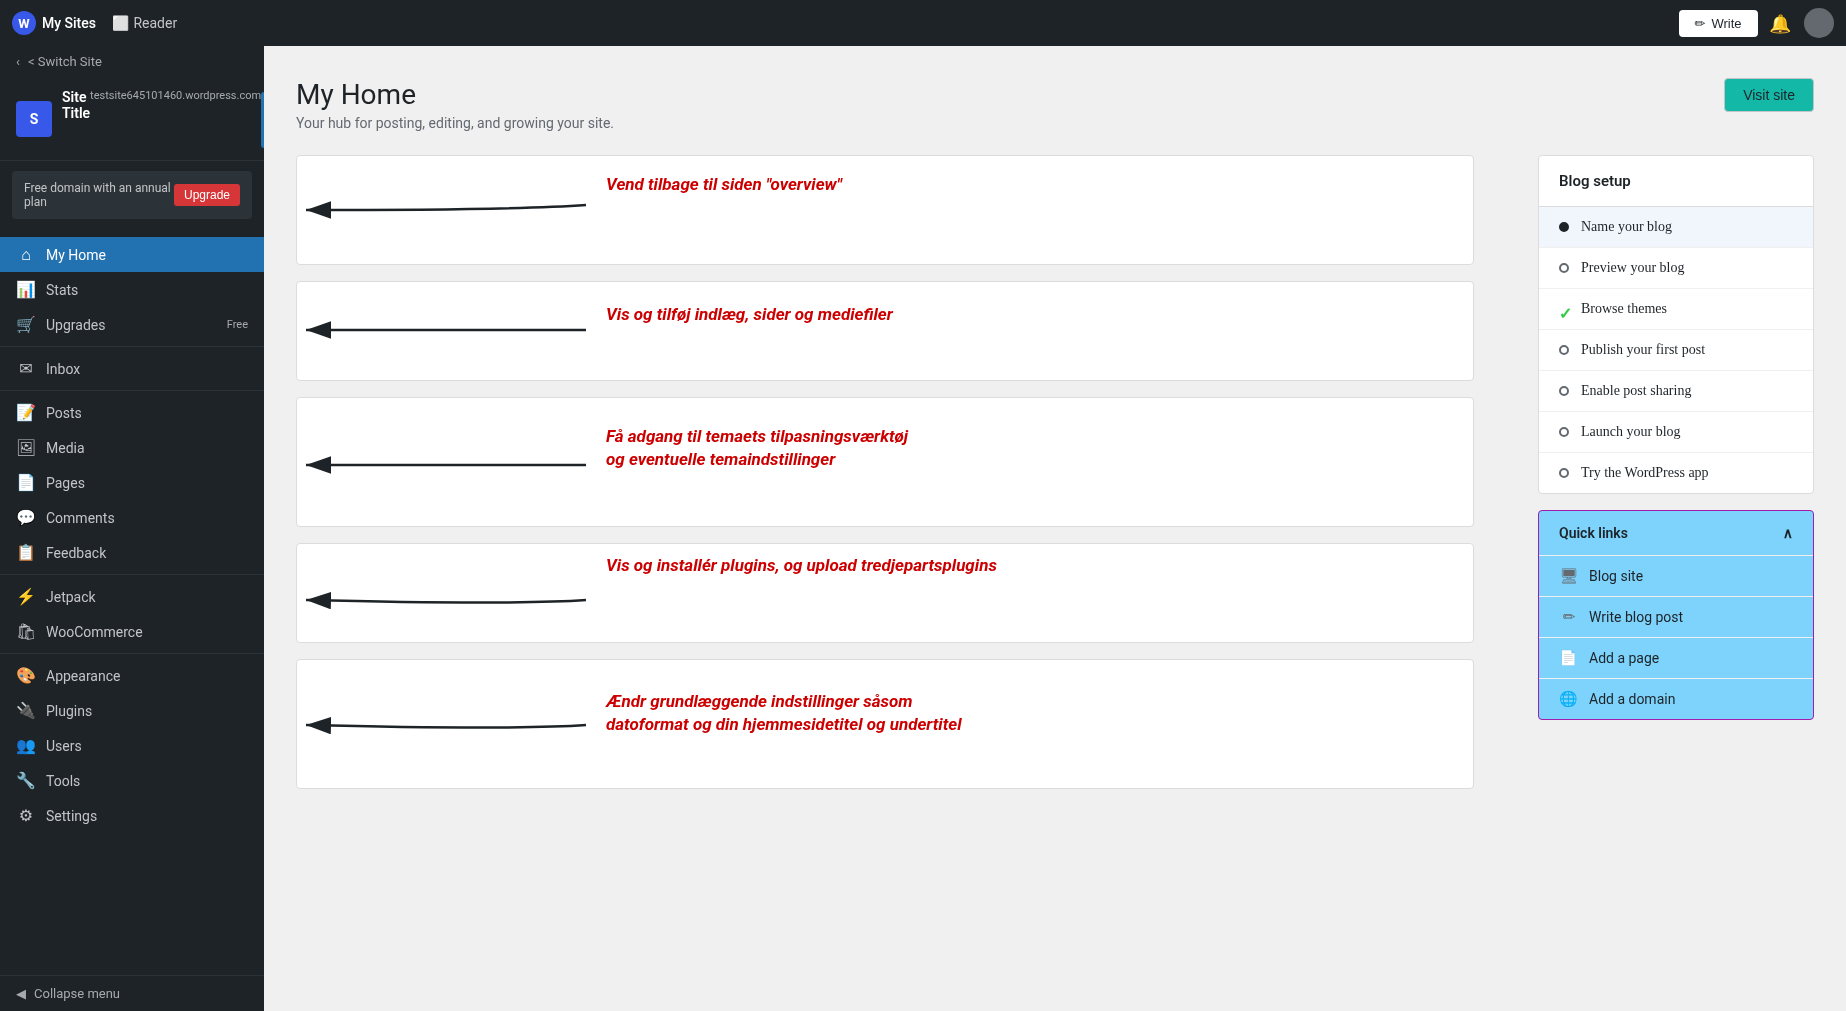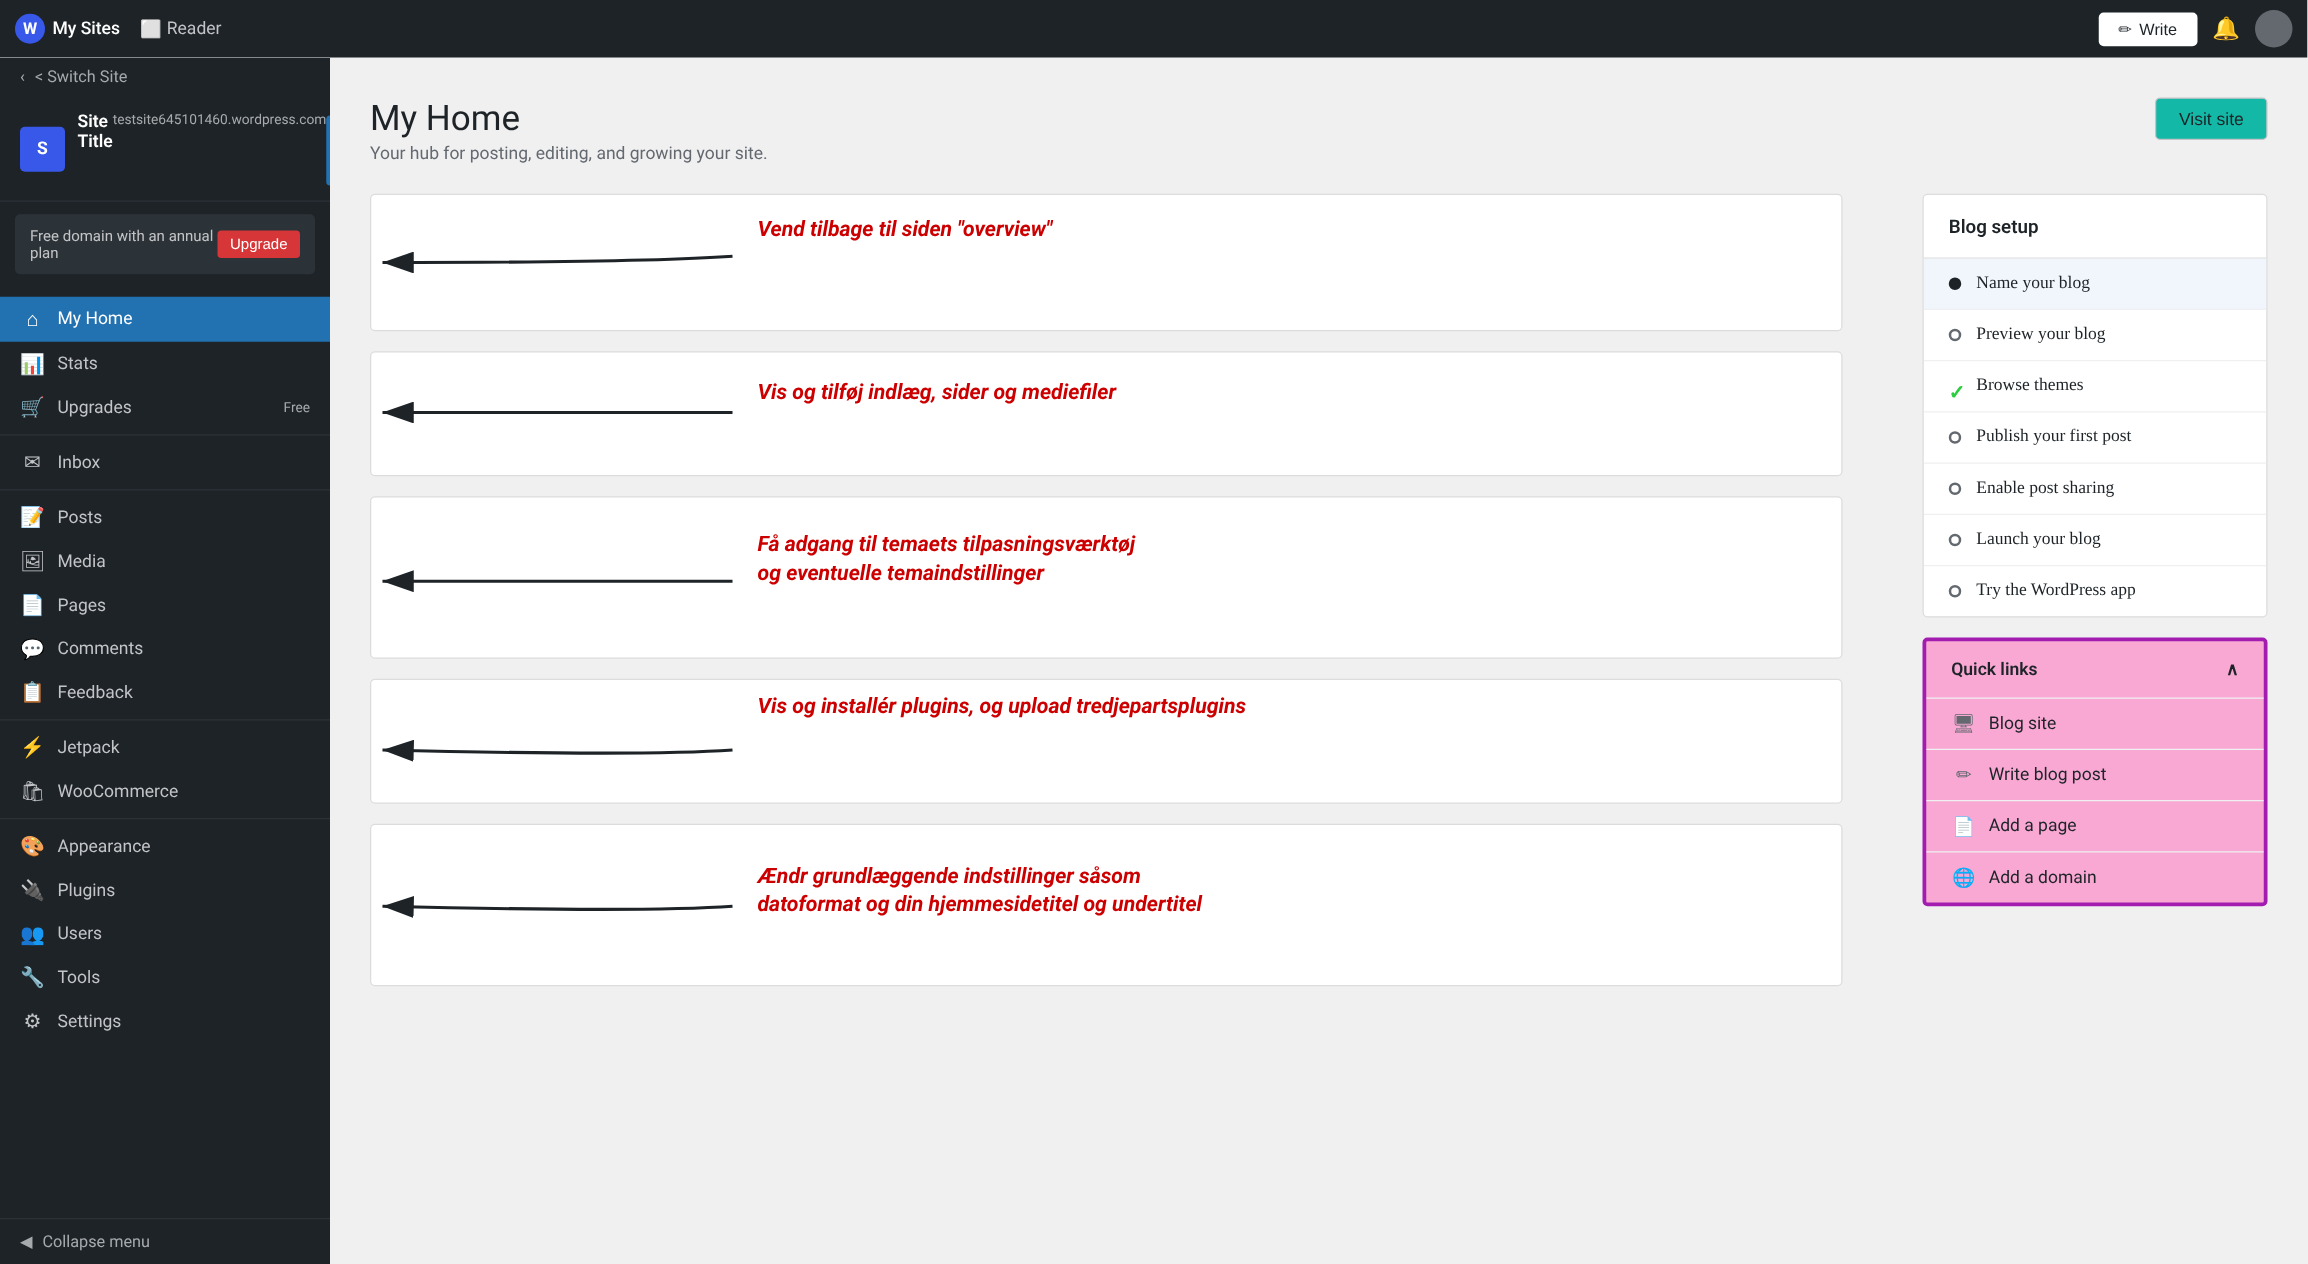--- a/index.html
+++ b/index.html
@@ -138,22 +138,22 @@
       width: 10px; height: 10px; border-radius: 50%;
       border: 2px solid #646970;
       flex-shrink: 0;
     }
     .setup-item .item-dot.filled { background: #1d2327; border-color: #1d2327; }
     .setup-item .item-dot.checked { background: none; border: none; color: #2ecc40; font-size: 16px; font-weight: bold; }
     .setup-item:last-child { border-bottom: none; }
 
     
     .quick-links-panel {
-      background: #f9a8d4;
-      border: 3px solid #a21caf;
+      background: #7dd3fc;
+      border: 1px solid #a21caf;
       border-radius: 4px;
       overflow: hidden;
     }
     .quick-links-header {
       padding: 14px 20px;
       font-size: 14px;
       font-weight: 600;
       color: #1d2327;
       display: flex;
       align-items: center;

